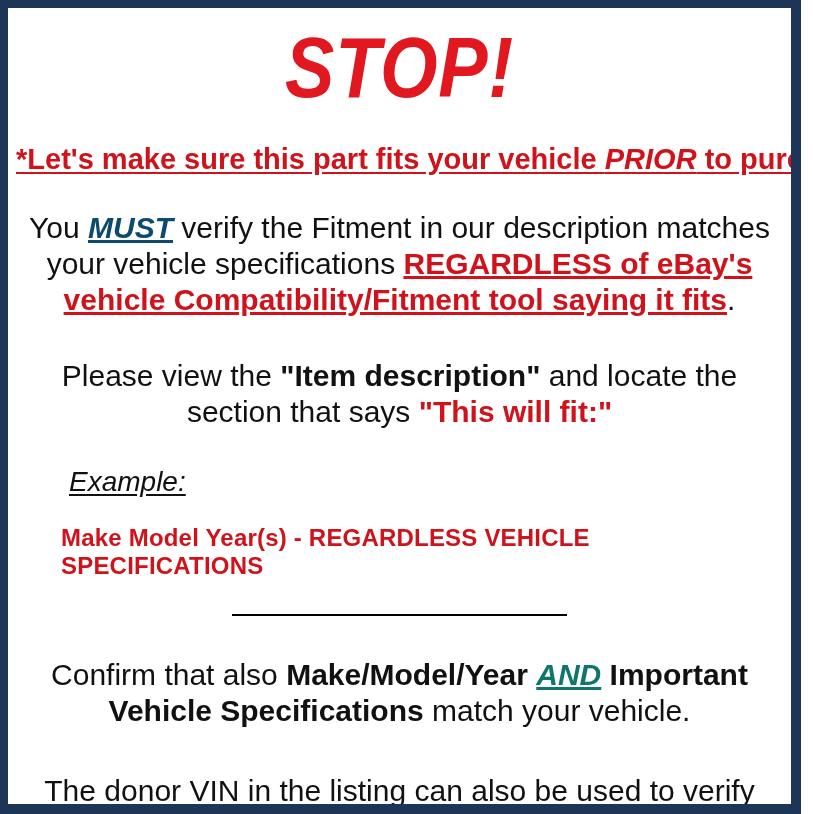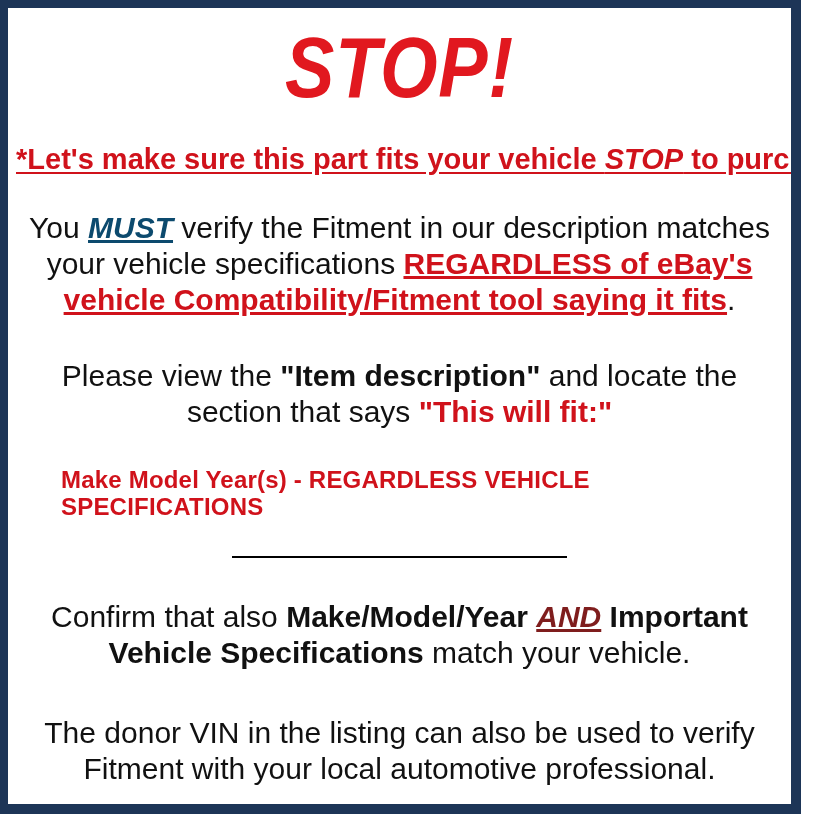--- a/index.html
+++ b/index.html
@@ -133,39 +133,40 @@
 <body>
 
 <div class="notice-card" style="border-color: rgb(29, 53, 87);">
   <div class="notice-inner">
 
     <div class="stop-title" style="color: rgb(225, 24, 31);">
       <span class="cond">STOP!</span>
     </div>
 
     <div class="subtitle" style="color: rgb(208, 18, 27);">
-      <span>*Let's make sure this part fits your vehicle </span><span class="ital">STOP</span><span> to purchasing*</span>
+      <span>*Let's make sure this part fits your vehicle </span><span class="ital">PRIOR</span><span> to purchasing*</span>
     </div>
 
     <p class="para p-must">
       <span>You </span><span class="red-bi u" style="color: #0c4a6e;">MUST</span><span> verify the Fitment in our description matches your vehicle specifications </span><span class="red-b u" style="color: rgb(208, 18, 27);">REGARDLESS of eBay's vehicle Compatibility/Fitment tool saying it fits</span><span>.</span>
     </p>
 
     <p class="para p-view">
       <span>Please view the </span><span class="blk-b">"Item description"</span><span> and locate the section that says </span><span class="red-b" style="color: rgb(208, 18, 27);">"This will fit:"</span>
     </p>
 
     <div class="example-block">
+      <span class="example-label">Example:</span>
       <span class="example-spec" style="color: rgb(208, 18, 27);">Make Model Year(s) - REGARDLESS VEHICLE SPECIFICATIONS</span>
     </div>
 
     <div class="divider-wrap">
       <span class="divider"></span>
     </div>
 
     <p class="para p-confirm">
-      <span>Confirm that also </span><span class="blk-b">Make/Model/Year</span><span> </span><span class="red-bi u" style="color: #7f1d1d;">AND</span><span> </span><span class="blk-b">Important Vehicle Specifications</span><span> match your vehicle.</span>
+      <span>Confirm that also </span><span class="blk-b">Make/Model/Year</span><span> </span><span class="red-bi u" style="color: #0f766e;">AND</span><span> </span><span class="blk-b">Important Vehicle Specifications</span><span> match your vehicle.</span>
     </p>
 
     <p class="para p-vin">The donor VIN in the listing can also be used to verify Fitment with your local automotive professional.</p>
 
   </div>
 </div>
 
 </body></html>

